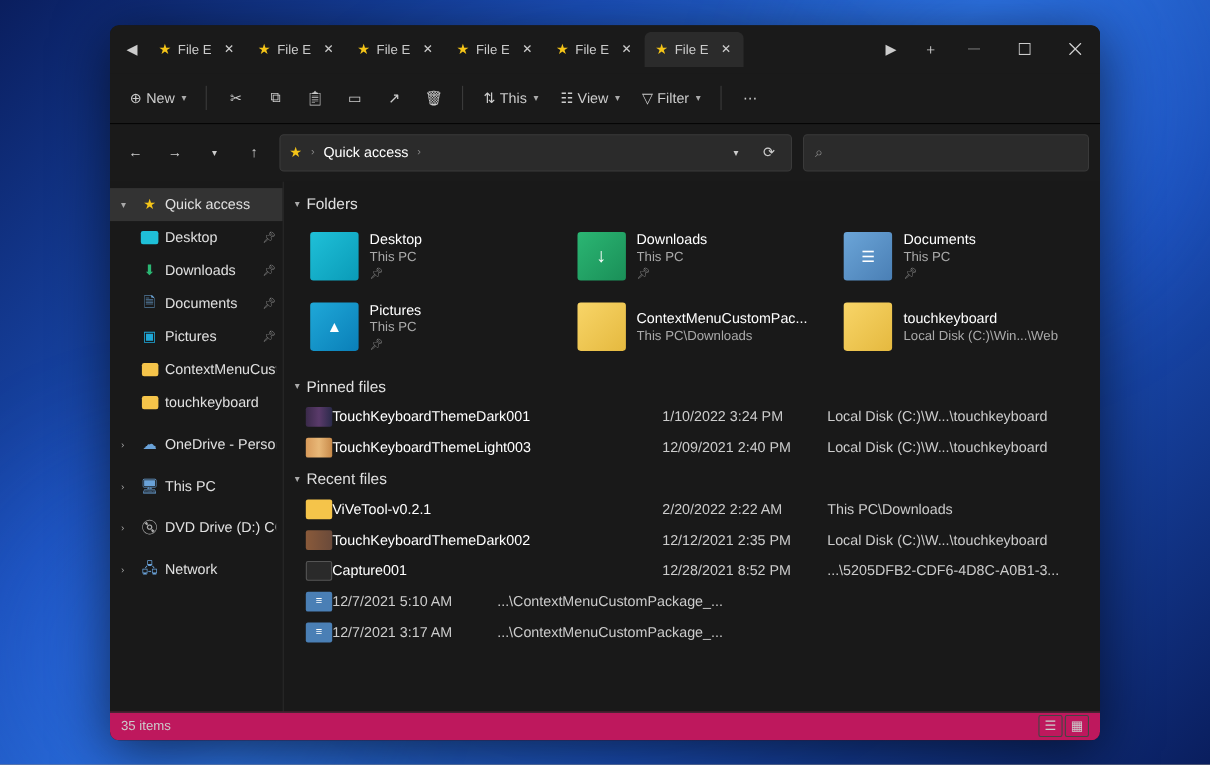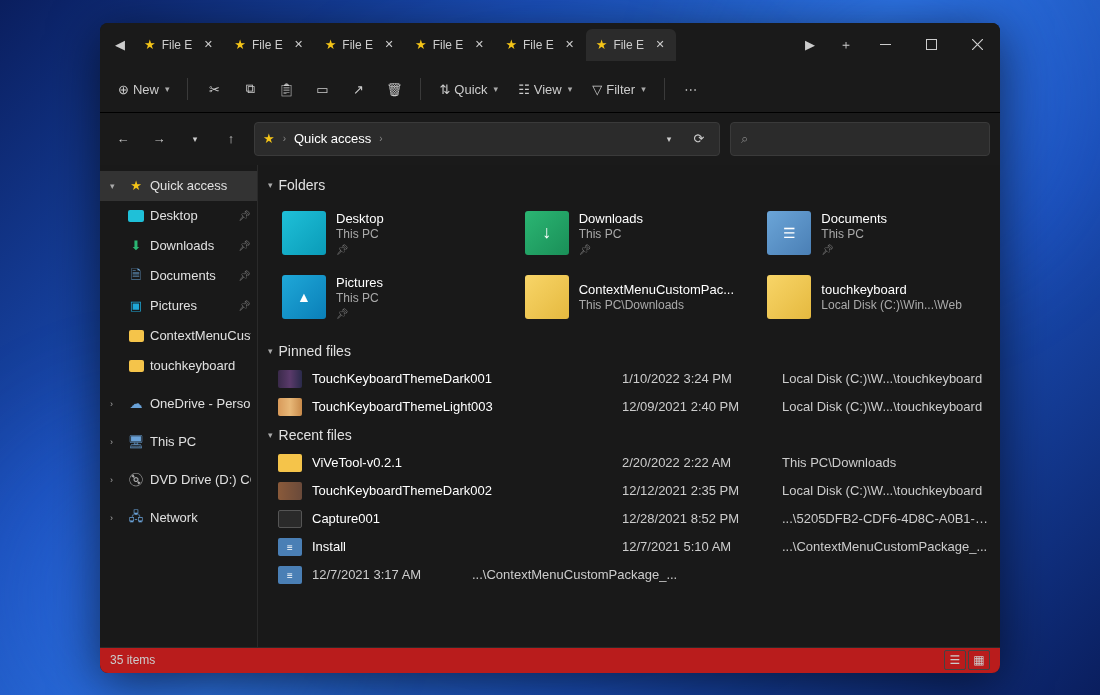--- a/index.html
+++ b/index.html
@@ -81,28 +81,28 @@
 
   .folder-grid { display: grid; grid-template-columns: repeat(3, 1fr); gap: 4px 8px; padding: 4px 0 10px 14px; }
   .folder-item { height: 60px; display: flex; align-items: center; gap: 10px; padding: 4px; border-radius: 4px; cursor: pointer; }
   .ficon { width: 44px; height: 44px; flex-shrink: 0; border-radius: 3px; display: flex; align-items: center; justify-content: center; }
   .finfo { display: flex; flex-direction: column; gap: 1px; overflow: hidden; }
   .fname { color: #fff; font-size: 13px; white-space: nowrap; overflow: hidden; text-overflow: ellipsis; }
   .fsub { color: #aaa; font-size: 12px; white-space: nowrap; overflow: hidden; text-overflow: ellipsis; }
   .fpin { color: #888; font-size: 10px; margin-top: 2px; }
 
   .filelist { display: flex; flex-direction: column; padding-left: 14px; }
-  .filerow { height: 28px; display: flex; align-items: center; gap: 10px; padding-right: 10px; border-radius: 3px; cursor: pointer; }
+  .filerow { height: 28px; display: flex; align-items: center; padding-right: 10px; border-radius: 3px; cursor: pointer; }
   .filerow .ric { width: 24px; height: 18px; flex-shrink: 0; border-radius: 2px; }
   .filerow .rname { flex: 0 0 300px; color: #fff; font-size: 13px; white-space: nowrap; overflow: hidden; text-overflow: ellipsis; }
   .filerow .rdate { flex: 0 0 150px; color: #ccc; font-size: 13px; }
   .filerow .rloc { flex: 1; color: #ccc; font-size: 13px; white-space: nowrap; overflow: hidden; text-overflow: ellipsis; }
 
   
-  .statusbar { height: 26px; background: #b91c1c; border-top: 1px solid #2a2a2a; display: flex; align-items: center; padding: 0 10px; gap: 10px; font-size: 12px; color: #ccc; }
+  .statusbar { height: 26px; background: #be185d; border-top: 1px solid #2a2a2a; display: flex; align-items: center; padding: 0 10px; gap: 10px; font-size: 12px; color: #ccc; }
   .statusbar .viewbtns { margin-left: auto; display: flex; gap: 2px; }
   .viewbtn { width: 22px; height: 20px; display: flex; align-items: center; justify-content: center; border: 1px solid #444; border-radius: 2px; cursor: pointer; color:#ccc; }
 
   
   .ic-desktop { background: linear-gradient(135deg,#1fc0d8,#0a9bb8); }
   .ic-downloads { background: linear-gradient(135deg,#2bb673,#1a8f58); position:relative; }
   .ic-downloads::after { content:"↓"; color:#fff; font-size:18px; position:absolute; }
   .ic-documents { background: linear-gradient(135deg,#6ba5d8,#4a7fb5); position:relative; }
   .ic-documents::after { content:"☰"; color:#fff; font-size:14px; position:absolute; }
   .ic-pictures { background: linear-gradient(135deg,#1fa8d8,#0a7fb8); position:relative; }
@@ -213,21 +213,21 @@
       </div>
     <div class="tbtn ticon" title="Share">
         <span>↗</span>
       </div>
     <div class="tbtn ticon" title="Delete">
         <span>🗑︎</span>
       </div>
     <div class="tdivider"></div>
     <div class="tbtn">
       <span>⇅</span>
-      <span>Quick</span>
+      <span>This</span>
       <span class="chevron-sm">▾</span>
     </div>
     <div class="tbtn">
       <span>☷</span>
       <span>View</span>
       <span class="chevron-sm">▾</span>
     </div>
     <div class="tbtn">
       <span>▽</span>
       <span>Filter</span>
@@ -419,21 +419,20 @@
       <span class="rloc">Local Disk (C:)\W...\touchkeyboard</span>
           </div>
           <div class="filerow">
             <div class="ric thumb-cap"></div>
       <span class="rname">Capture001</span>
       <span class="rdate">12/28/2021 8:52 PM</span>
       <span class="rloc">...\5205DFB2-CDF6-4D8C-A0B1-3...</span>
           </div>
           <div class="filerow">
             <div class="ric thumb-ps"></div>
-      <span class="rname">Install</span>
       <span class="rdate">12/7/2021 5:10 AM</span>
       <span class="rloc">...\ContextMenuCustomPackage_...</span>
           </div>
           <div class="filerow">
             <div class="ric thumb-ps"></div>
       <span class="rdate">12/7/2021 3:17 AM</span>
       <span class="rloc">...\ContextMenuCustomPackage_...</span>
           </div>
         </div>
     </div>

